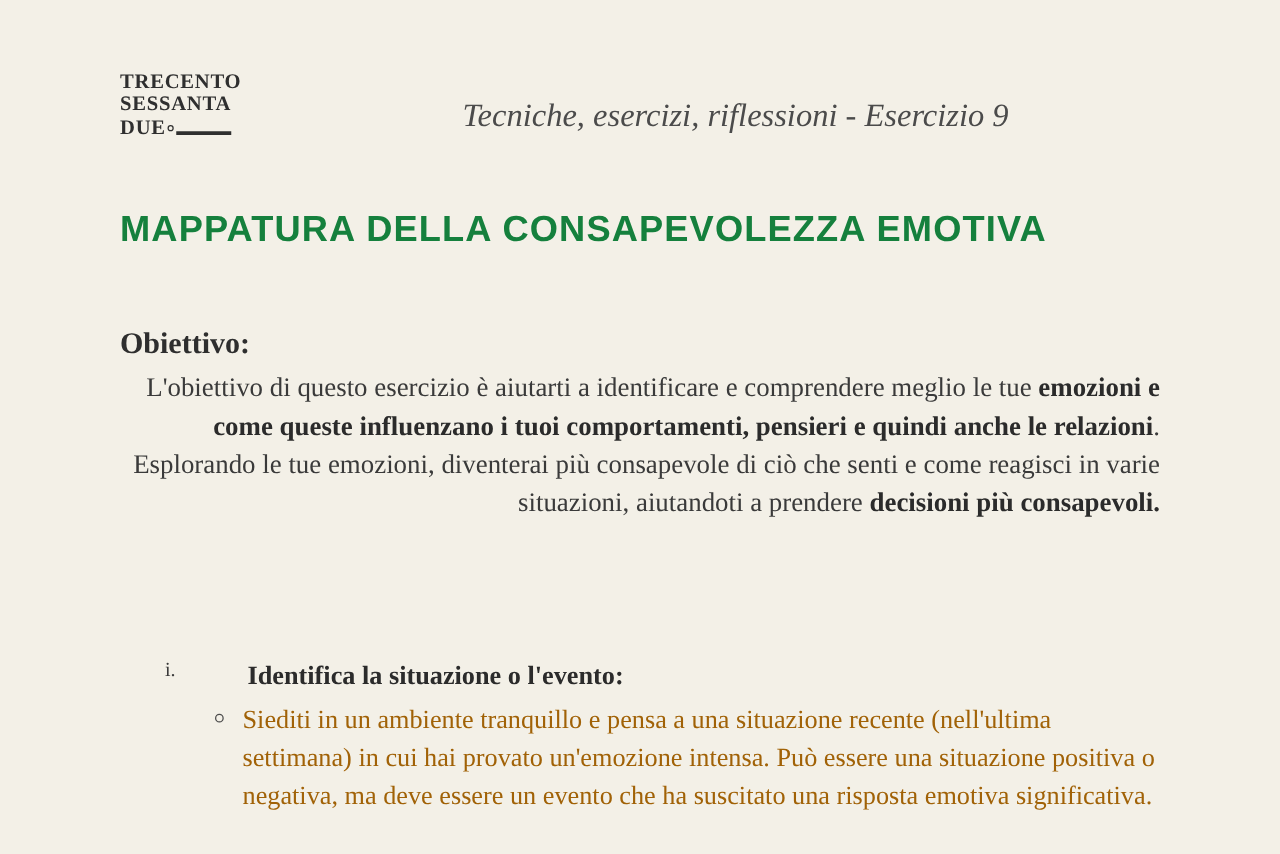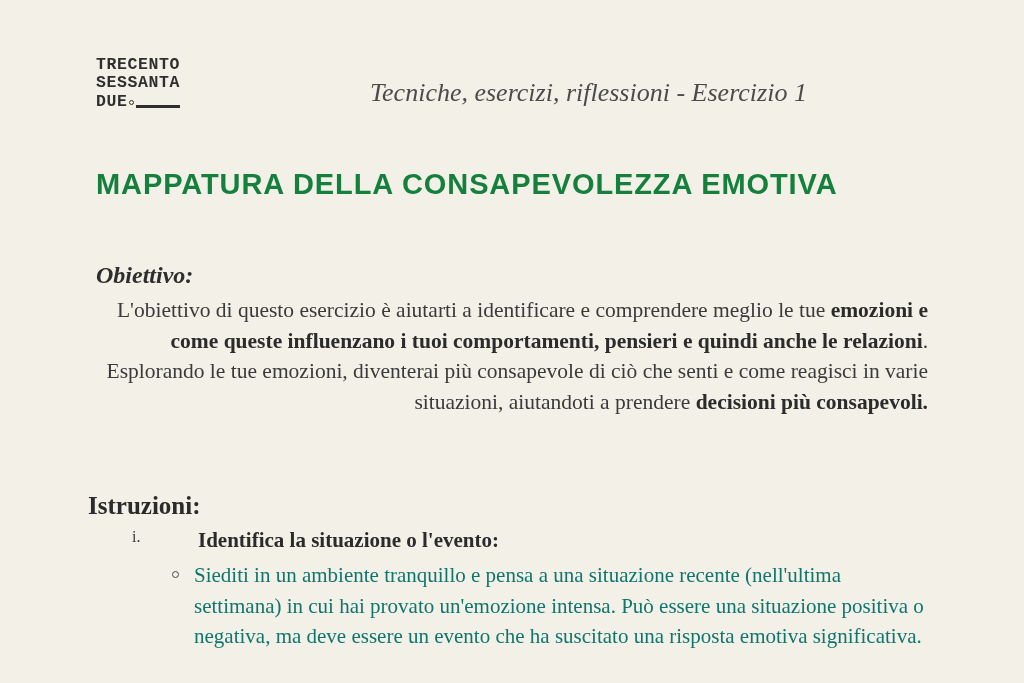--- a/index.html
+++ b/index.html
@@ -27,21 +27,21 @@
   
   .header {
     position: relative;
     height: 140px;
   }
 
   .logo {
     position: absolute;
     left: 96px;
     top: 56px;
-    font-family: Liberation Mono, monospace;
+    font-family: Liberation Serif, serif;
     font-weight: bold;
     font-size: 16.5px;
     letter-spacing: 0.6px;
     line-height: 1.12;
     color: #2f2f2f;
     text-transform: uppercase;
   }
   .logo .line {
     display: block;
     white-space: nowrap;
@@ -100,21 +100,20 @@
     top: 262px;
     width: 832px;
   }
 
   .section-heading {
     font-family: "Liberation Serif", serif;
     font-weight: bold;
     font-size: 24px;
     color: #2e2e2e;
     margin: 0 0 6px 0;
-    font-style: italic;
   }
 
   .paragraph {
     font-size: 21.5px;
     line-height: 1.42;
     color: #3a3a3a;
     margin: 0;
     text-align: right;
   }
   .paragraph b {
@@ -167,21 +166,21 @@
 
   ul.sub {
     margin: 6px 0 0 0;
     padding-left: 36px;
     list-style: none;
   }
   ul.sub > li {
     position: relative;
     font-size: 21px;
     line-height: 1.45;
-    color: #0f766e;
+    color: #a16207;
     max-width: 730px;
   }
   ul.sub > li::before {
     content: "";
     position: absolute;
     left: -22px;
     top: 11px;
     width: 7px;
     height: 7px;
     border: 1.4px solid #4a4a4a;
@@ -199,33 +198,32 @@
     <div class="logo">
       <span class="line">TRECENTO</span>
       <span class="line">SESSANTA</span>
       <span class="line line-last">
         <span>DUE</span>
         <span class="deg"></span>
         <span class="bar"></span>
       </span>
     </div>
 
-    <div class="doc-subtitle">Tecniche, esercizi, riflessioni - Esercizio 1</div>
+    <div class="doc-subtitle">Tecniche, esercizi, riflessioni - Esercizio 9</div>
   </div>
 
   <h1 class="doc-title">MAPPATURA DELLA CONSAPEVOLEZZA EMOTIVA</h1>
 
   <div class="content">
 
     <div class="section objective">
       <div class="section-heading">Obiettivo:</div>
       <p class="paragraph"><span>L'obiettivo di questo esercizio è aiutarti a identificare e comprendere meglio le tue </span><b>emozioni e come queste influenzano i tuoi comportamenti, pensieri e quindi anche le relazioni</b><span>. Esplorando le tue emozioni, diventerai più consapevole di ciò che senti e come reagisci in varie situazioni, aiutandoti a prendere </span><b>decisioni più consapevoli.</b></p>
     </div>
 
-    <div class="instructions-heading">Istruzioni:</div>
 
     <ol class="steps">
       <li>
         <div class="step-title">Identifica la situazione o l'evento:</div>
         <ul class="sub">
           <li>Siediti in un ambiente tranquillo e pensa a una situazione recente (nell'ultima settimana) in cui hai provato un'emozione intensa. Può essere una situazione positiva o negativa, ma deve essere un evento che ha suscitato una risposta emotiva significativa.</li>
         </ul>
       </li>
     </ol>
 

